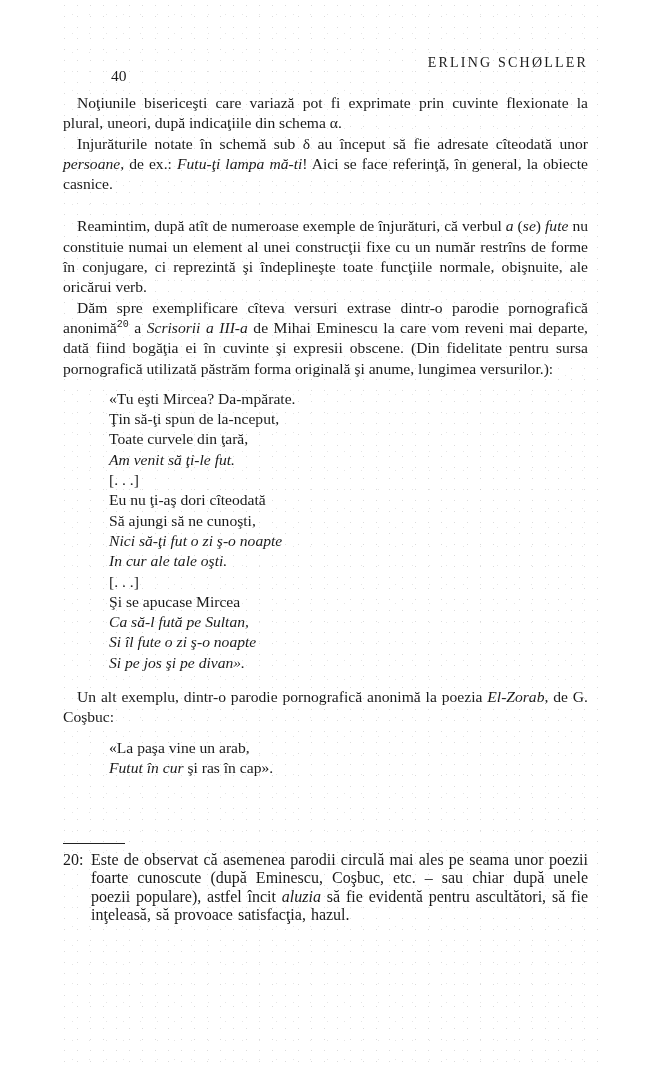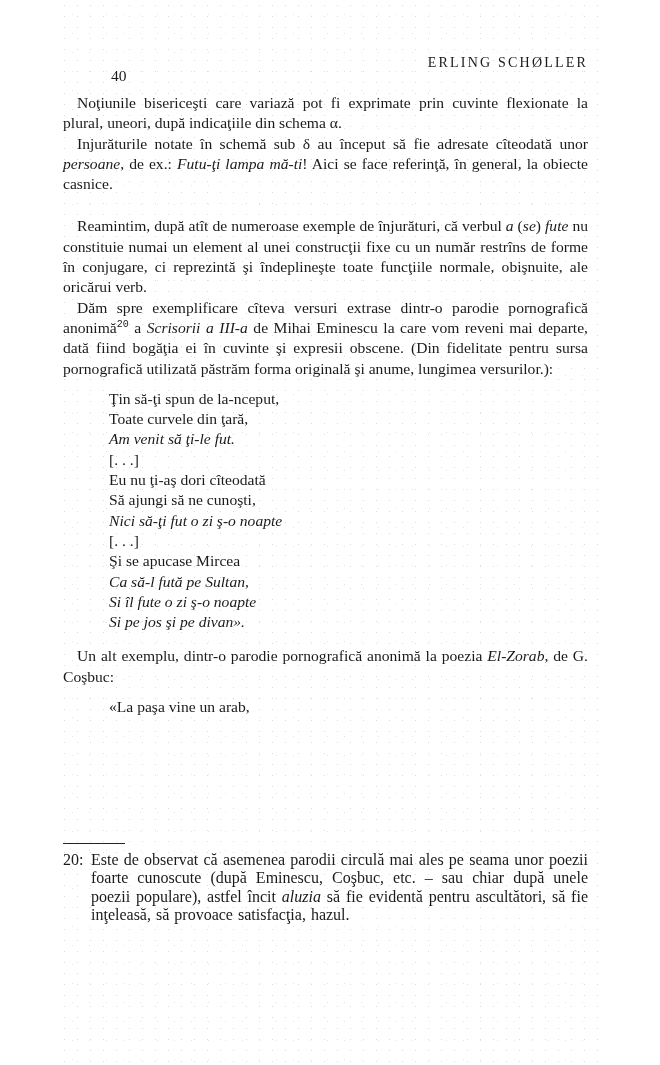--- a/index.html
+++ b/index.html
@@ -108,38 +108,41 @@
 
     <p class="para">Noţiunile bisericeşti care variază pot fi exprimate prin cuvinte flexionate la plural, uneori, după indicaţiile din schema α.</p>
 
     <p class="para"><span>Injurăturile notate în schemă sub δ au început să fie adresate cîteodată unor </span><em>persoane</em><span>, de ex.: </span><em>Futu-ţi lampa mă-ti</em><span>! Aici se face referinţă, în general, la obiecte casnice.</span></p>
 
     <p class="para gap"><span>Reamintim, după atît de numeroase exemple de înjurături, că verbul </span><em>a</em><span> (</span><em>se</em><span>) </span><em>fute</em><span> nu constituie numai un element al unei construcţii fixe cu un număr restrîns de forme în conjugare, ci reprezintă şi îndeplineşte toate funcţiile normale, obişnuite, ale oricărui verb.</span></p>
 
     <p class="para"><span>Dăm spre exemplificare cîteva versuri extrase dintr-o parodie pornografică anonimă</span><sup>20</sup><span> a </span><em>Scrisorii a III-a</em><span> de Mihai Eminescu la care vom reveni mai departe, dată fiind bogăţia ei în cuvinte şi expresii obscene. (Din fidelitate pentru sursa pornografică utilizată păstrăm forma originală şi anume, lungimea versurilor.):</span></p>
 
     <div class="verse">
+      <div>«Tu eşti Mircea? Da-mpărate.</div>
       <div>Ţin să-ţi spun de la-nceput,</div>
       <div>Toate curvele din ţară,</div>
       <div class="it">Am venit să ţi-le fut.</div>
       <div>[. . .]</div>
       <div>Eu nu ţi-aş dori cîteodată</div>
       <div>Să ajungi să ne cunoşti,</div>
       <div class="it">Nici să-ţi fut o zi ş-o noapte</div>
+      <div class="it">In cur ale tale oşti.</div>
       <div>[. . .]</div>
       <div>Şi se apucase Mircea</div>
       <div class="it">Ca să-l fută pe Sultan,</div>
       <div class="it">Si îl fute o zi ş-o noapte</div>
       <div class="it">Si pe jos şi pe divan».</div>
     </div>
 
     <p class="para after-verse"><span>Un alt exemplu, dintr-o parodie pornografică anonimă la poezia </span><em>El-Zorab</em><span>, de G. Coşbuc:</span></p>
 
     <div class="verse">
       <div>«La paşa vine un arab,</div>
+      <div><em>Futut în cur</em><span> şi ras în cap».</span></div>
     </div>
   </div>
 
   <div class="footnote-rule"></div>
 
   <div class="footnote">
     <span class="fn-num">20:</span>
     <div class="fn-text"><span>Este de observat că asemenea parodii circulă mai ales pe seama unor poezii foarte cunoscute (după Eminescu, Coşbuc, etc. – sau chiar după unele poezii populare), astfel încit </span><em>aluzia</em><span> să fie evidentă pentru ascultători, să fie inţeleasă, să provoace satisfacţia, hazul.</span></div>
   </div>
 

